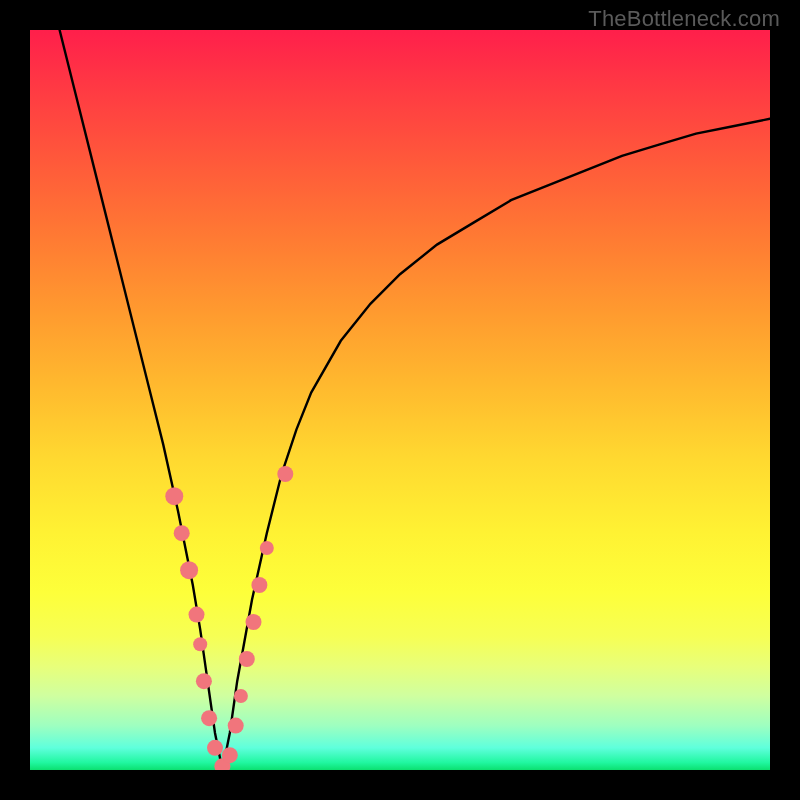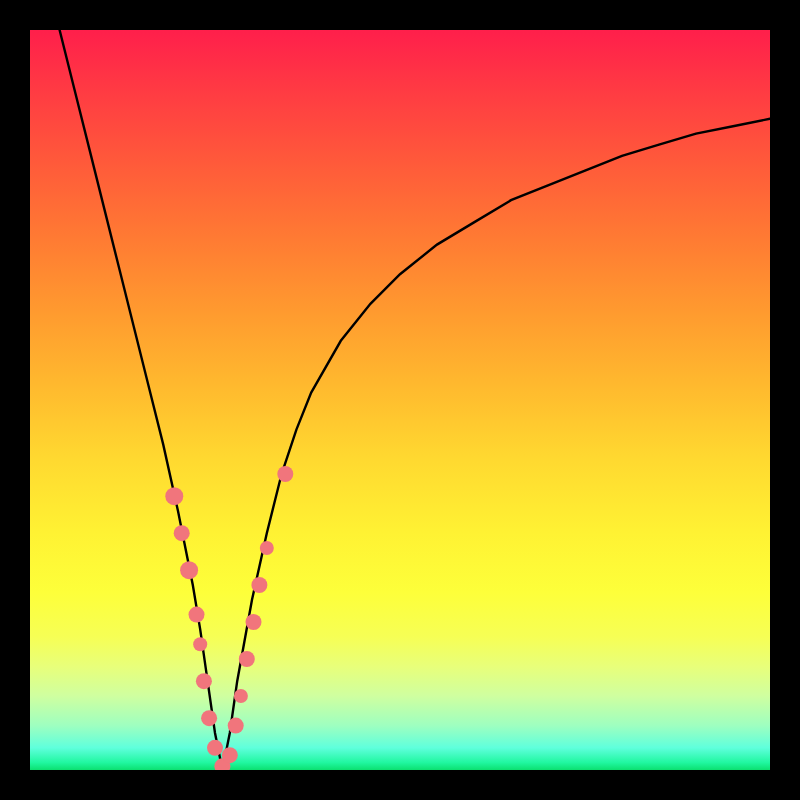--- a/index.html
+++ b/index.html
@@ -59,20 +59,21 @@
     top: 0;
     left: 0;
     width: 740px;
     height: 740px;
   }
 </style>
 </head>
 <body>
 
 <div class="frame">
+  <div class="watermark">TheBottleneck.com</div>
 
   <div class="plot-area">
     <svg class="curve" viewBox="0 0 740 740" preserveAspectRatio="none">
       <path id="curve-path" fill="none" stroke="#000" stroke-width="2.4" stroke-linecap="round" d="M29.6 0.0 L44.4 59.2 L59.2 118.4 L74.0 177.6 L88.8 236.8 L103.6 296.0 L118.4 355.2 L133.2 414.4 L148.0 481.0 L162.8 555.0 L170.2 599.4 L177.6 651.2 L185.0 703.0 L192.4 740.0 L199.8 703.0 L207.2 651.2 L222.0 569.8 L236.8 503.2 L251.6 444.0 L266.4 399.6 L281.2 362.6 L310.8 310.8 L340.4 273.8 L370.0 244.2 L407.0 214.6 L444.0 192.4 L481.0 170.2 L518.0 155.4 L555.0 140.6 L592.0 125.8 L629.0 114.7 L666.0 103.6 L703.0 96.2 L740.0 88.8"></path>
       <g id="scatter-group">
           <circle cx="144.3" cy="466.2" r="9" fill="#f1757c"></circle>
           <circle cx="151.7" cy="503.2" r="8" fill="#f1757c"></circle>
           <circle cx="159.1" cy="540.2" r="9" fill="#f1757c"></circle>
           <circle cx="166.5" cy="584.6" r="8" fill="#f1757c"></circle>
           <circle cx="170.2" cy="614.2" r="7" fill="#f1757c"></circle>

